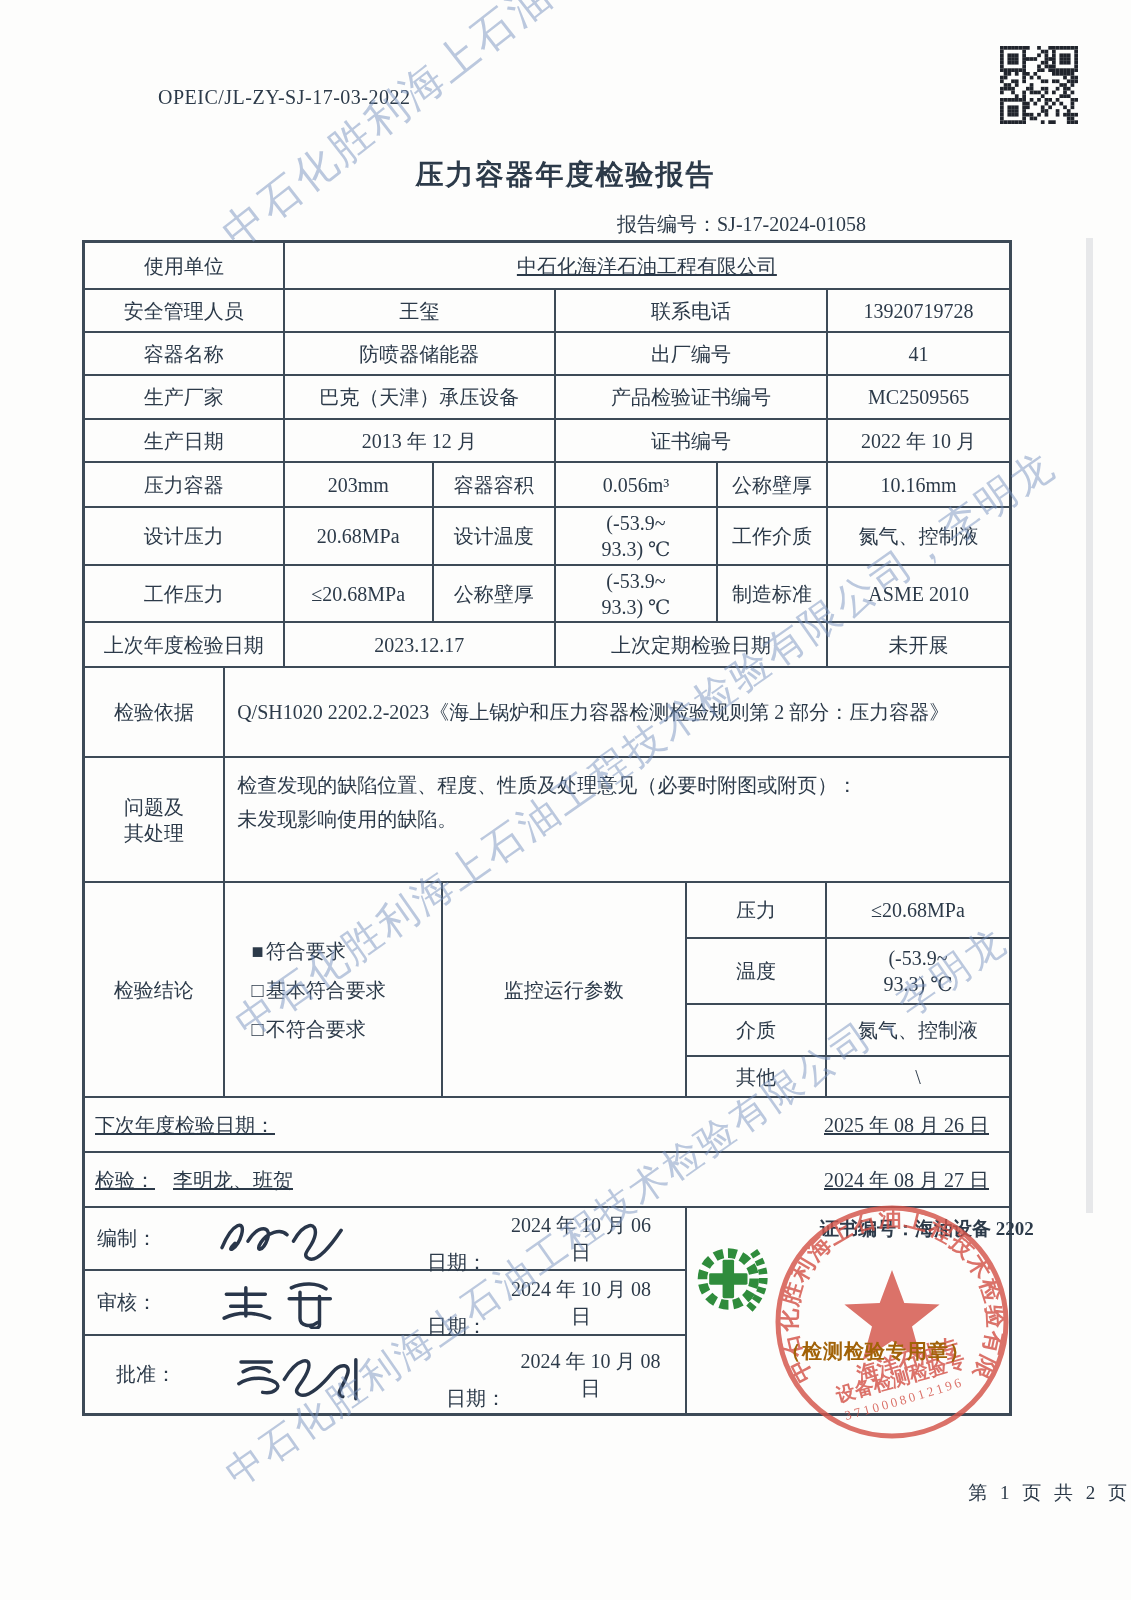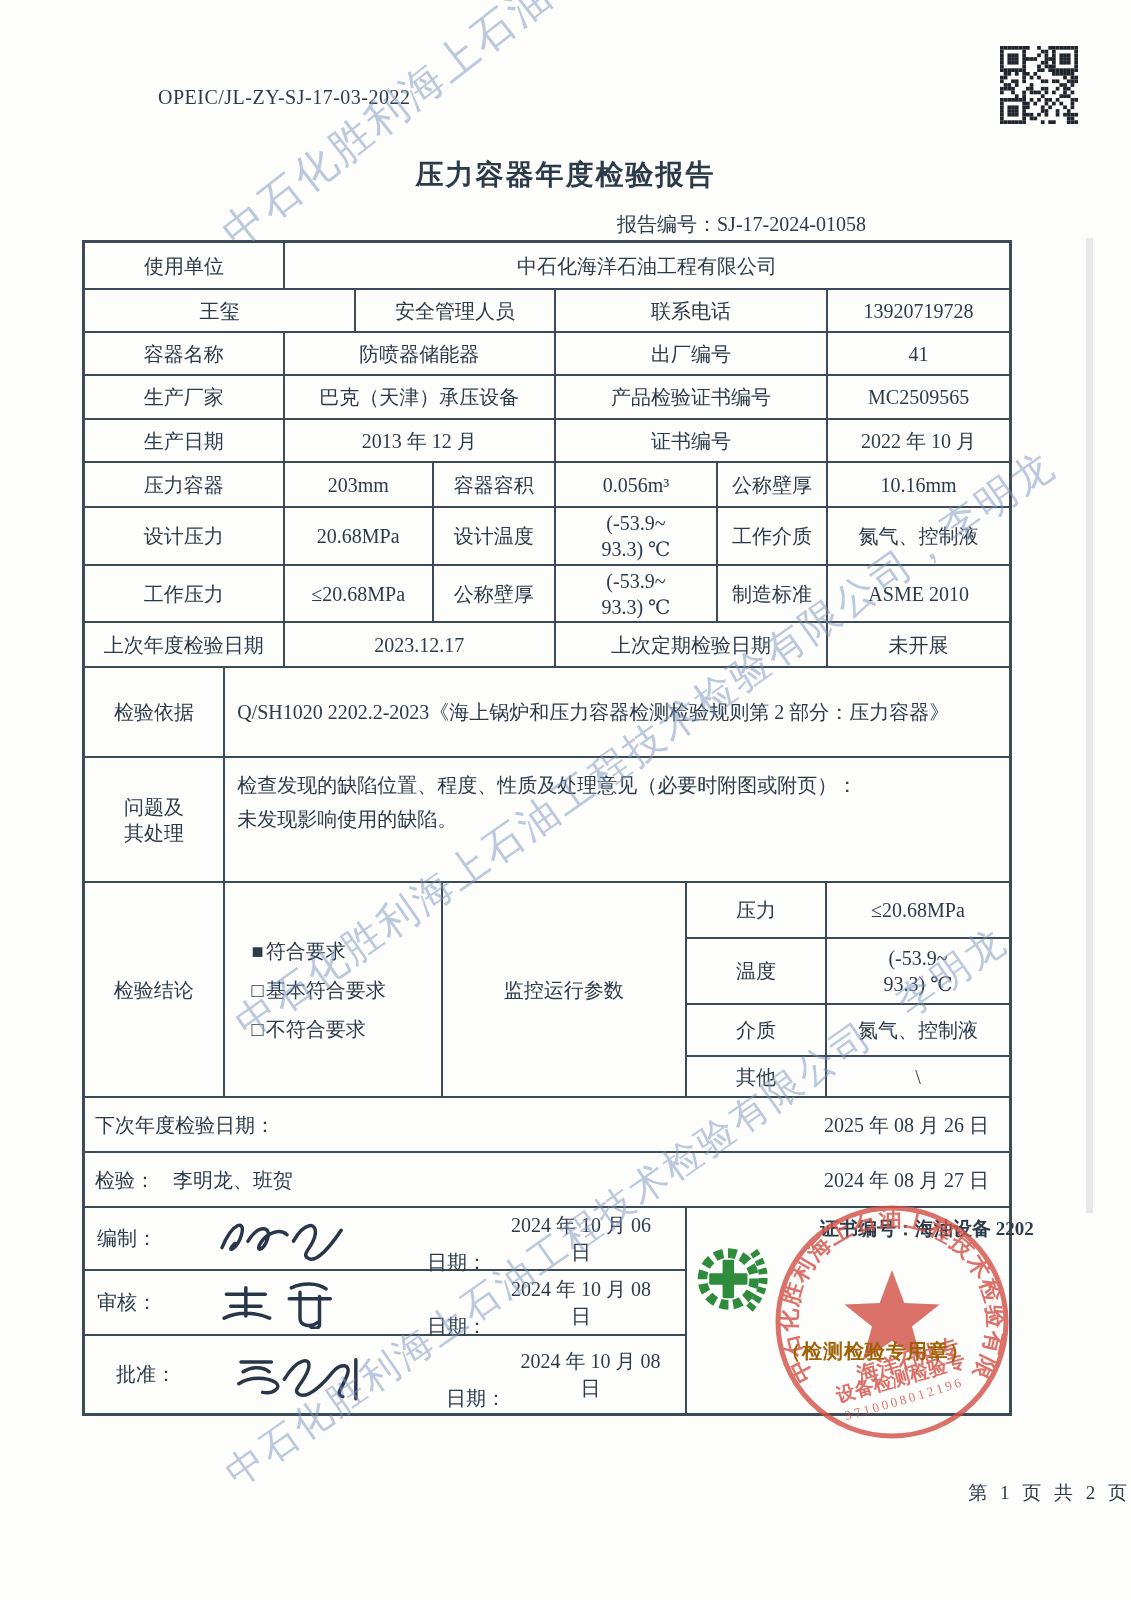--- a/index.html
+++ b/index.html
@@ -33,21 +33,21 @@
   .row{display:flex;border-bottom:2px solid var(--bd);box-sizing:border-box;}
   .row.last{border-bottom:none;}
   .cell{display:flex;align-items:center;justify-content:center;text-align:center;
     box-sizing:border-box;border-right:2px solid var(--bd);padding:2px 4px;
     white-space:pre-line;line-height:1.3;}
   .cell.end{border-right:none;}
   .cell.left{justify-content:flex-start;text-align:left;}
   .c201{width:201px;}.c273{width:273px;}.c274{width:274px;}.c182{width:182px;}
   .c150{width:150px;}.c123{width:123px;}.c163{width:163px;}.c111{width:111px;}
   .c141{width:141px;}.c789{width:789px;}.c220{width:220px;}.c247{width:247px;}
-  .c728{width:729px;}
+  .c728{width:729px;text-decoration:underline;}
   .h47{height:47px;}.h43{height:43px;}.h44{height:44px;}.h45{height:45px;}
   .h58{height:58px;}.h57{height:57px;}.h90{height:90px;}.h125{height:125px;}
   .h215{height:215px;}.h55{height:55px;}
   .problems-body{flex-direction:column;align-items:flex-start;justify-content:flex-start;
     padding:10px 12px;text-align:left;}
   .problems-body div{line-height:1.7;}
   .options{flex-direction:column;align-items:flex-start;justify-content:center;
     padding-left:27px;text-align:left;gap:13px;}
   .opt{display:flex;align-items:center;}
   .opt .box{margin-right:2px;}
@@ -327,22 +327,22 @@
   <div class="scan-edge"></div>
 
   <div class="tbl">
 
     <div class="row h47">
       <div class="cell c201">使用单位</div>
       <div class="cell c728 end">中石化海洋石油工程有限公司</div>
     </div>
 
     <div class="row h43">
+      <div class="cell c201">安全管理人员</div>
       <div class="cell c273">王玺</div>
-      <div class="cell c201">安全管理人员</div>
       <div class="cell c274">联系电话</div>
       <div class="cell c182 end">13920719728</div>
     </div>
     <div class="row h43">
       <div class="cell c201">容器名称</div>
       <div class="cell c273">防喷器储能器</div>
       <div class="cell c274">出厂编号</div>
       <div class="cell c182 end">41</div>
     </div>
     <div class="row h44">

